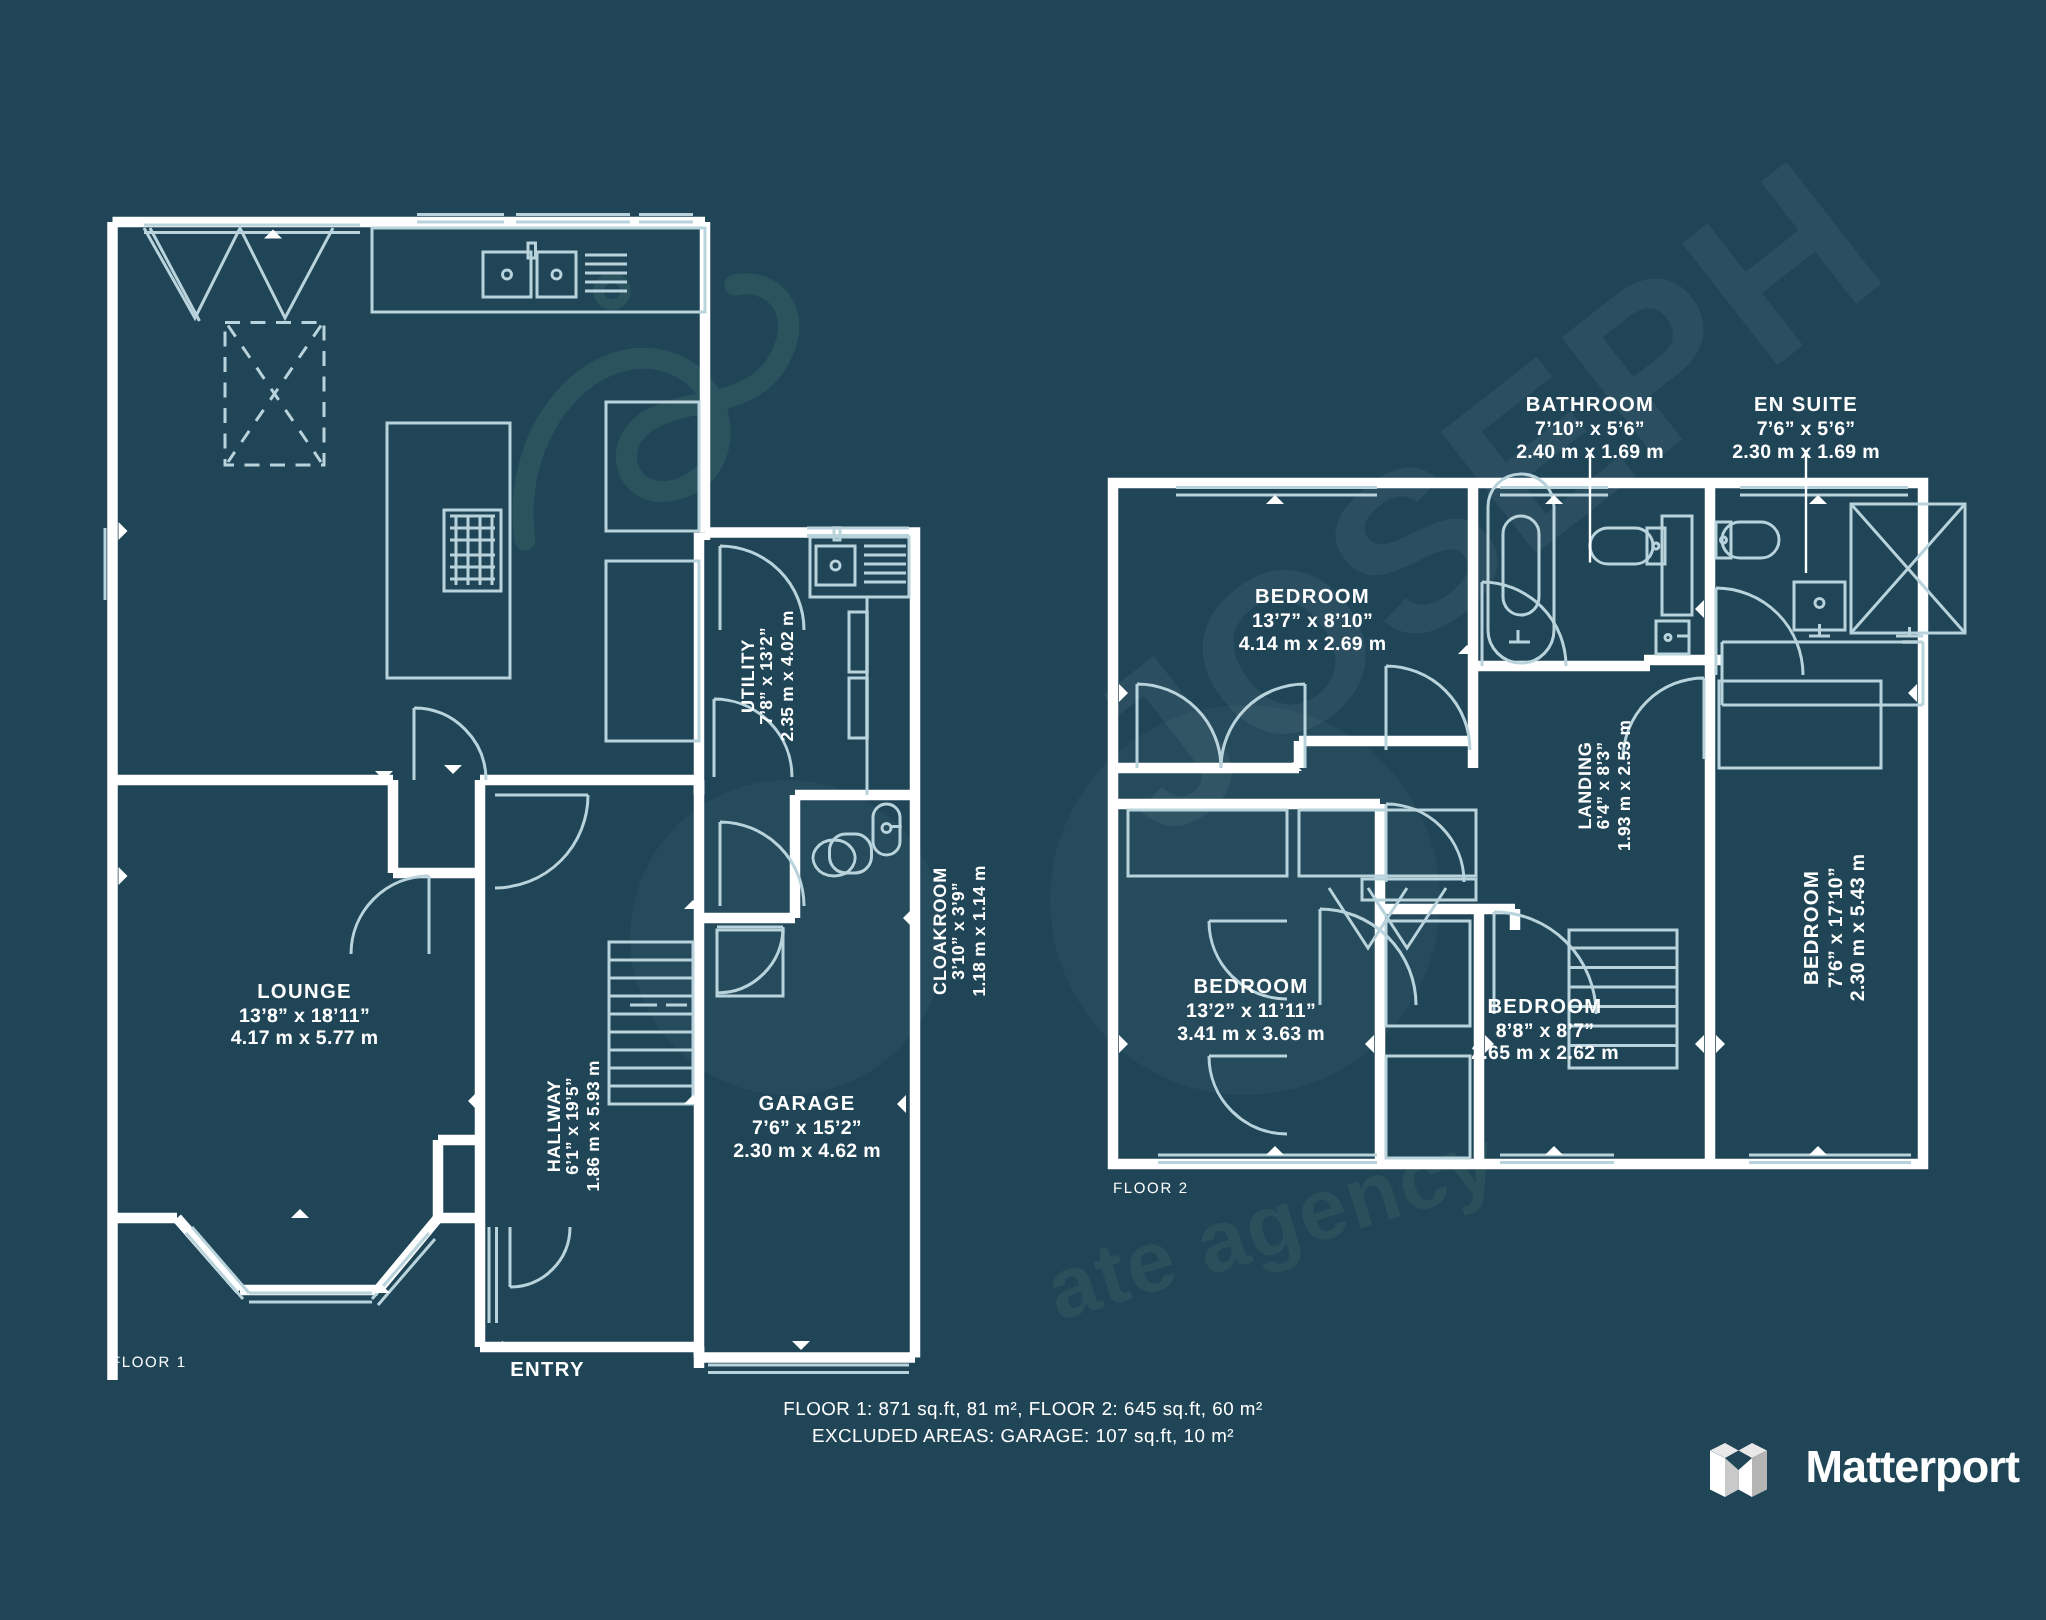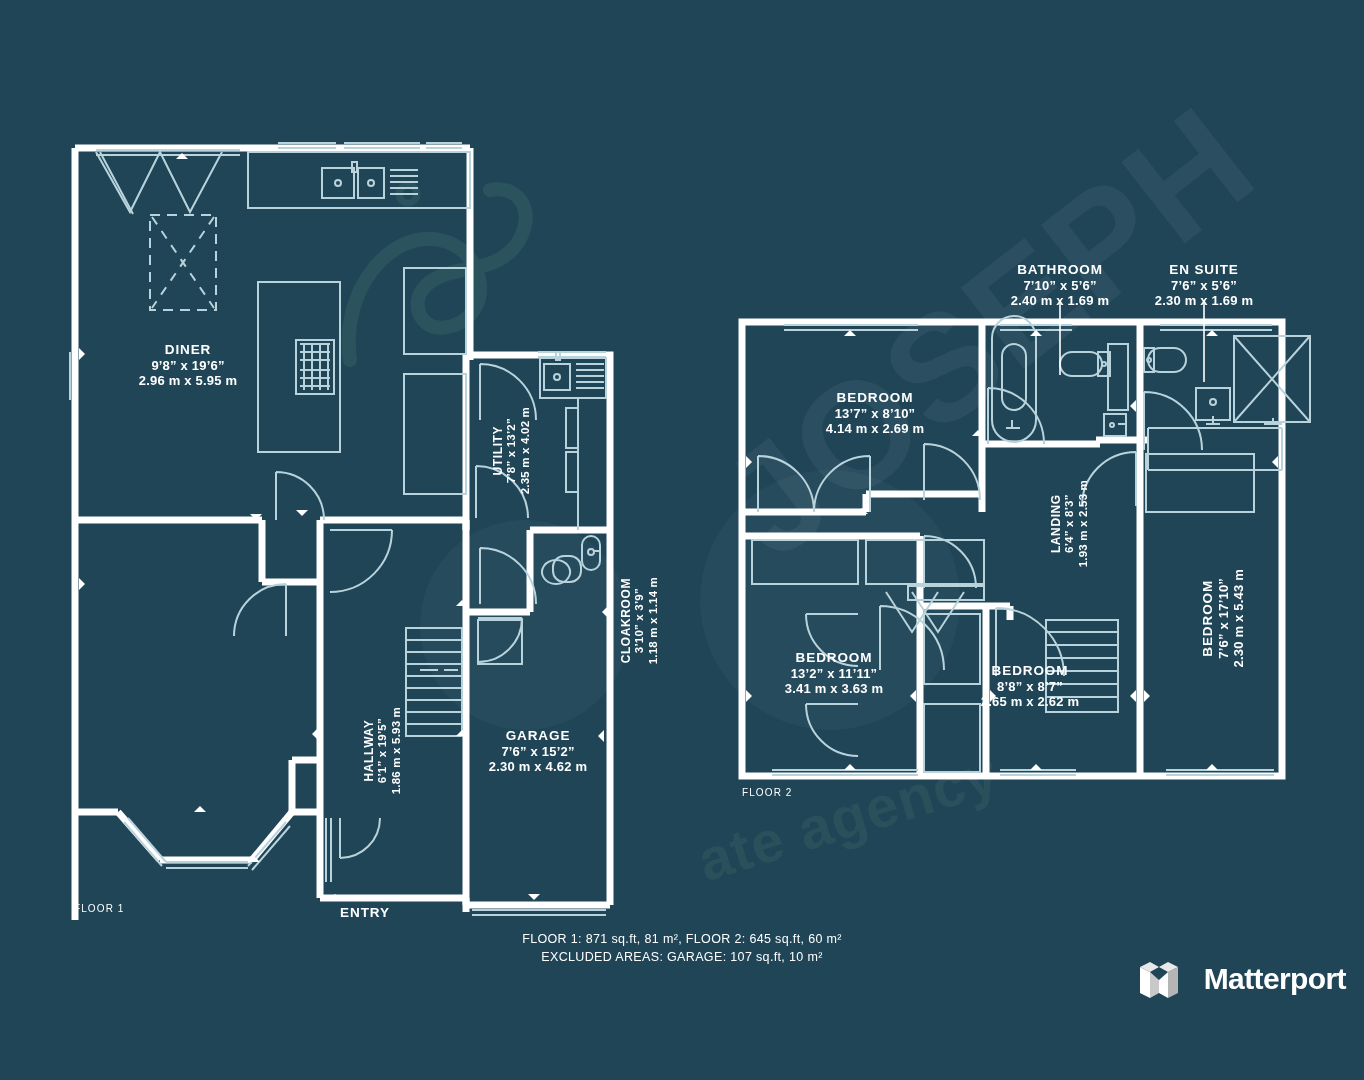--- a/index.html
+++ b/index.html
@@ -356,38 +356,38 @@
       <polygon points="862,508 868,514 856,514"></polygon>
     </g>
 
     <g stroke="#ffffff" stroke-width="1.6">
       <line x1="1060" y1="300" x2="1060" y2="375"></line>
       <line x1="1204" y1="300" x2="1204" y2="382"></line>
     </g>
   </svg>
 
 
-  <div class="lbl" style="left:98px;top:342px;width:180px;">
-    <div class="name">DINER</div>
-    <div class="dim">9’8” x 19’6”</div>
-    <div class="dim">2.96 m x 5.95 m</div>
-  </div>
 
   <div class="lbl vert sm" style="left:422px;top:430px;width:180px;transform:rotate(-90deg);">
     <div class="name">UTILITY</div>
     <div class="dim">7’8” x 13’2”</div>
     <div class="dim">2.35 m x 4.02 m</div>
   </div>
 
   <div class="lbl vert sm" style="left:545px;top:600px;width:190px;transform:rotate(-90deg);">
     <div class="name">CLOAKROOM</div>
     <div class="dim">3’10” x 3’9”</div>
     <div class="dim">1.18 m x 1.14 m</div>
   </div>
 
+  <div class="lbl" style="left:113px;top:653px;width:180px;">
+    <div class="name">LOUNGE</div>
+    <div class="dim">13’8” x 18’11”</div>
+    <div class="dim">4.17 m x 5.77 m</div>
+  </div>
 
   <div class="lbl vert sm" style="left:288px;top:730px;width:190px;transform:rotate(-90deg);">
     <div class="name">HALLWAY</div>
     <div class="dim">6’1” x 19’5”</div>
     <div class="dim">1.86 m x 5.93 m</div>
   </div>
 
   <div class="lbl" style="left:448px;top:728px;width:180px;">
     <div class="name">GARAGE</div>
     <div class="dim">7’6” x 15’2”</div>

